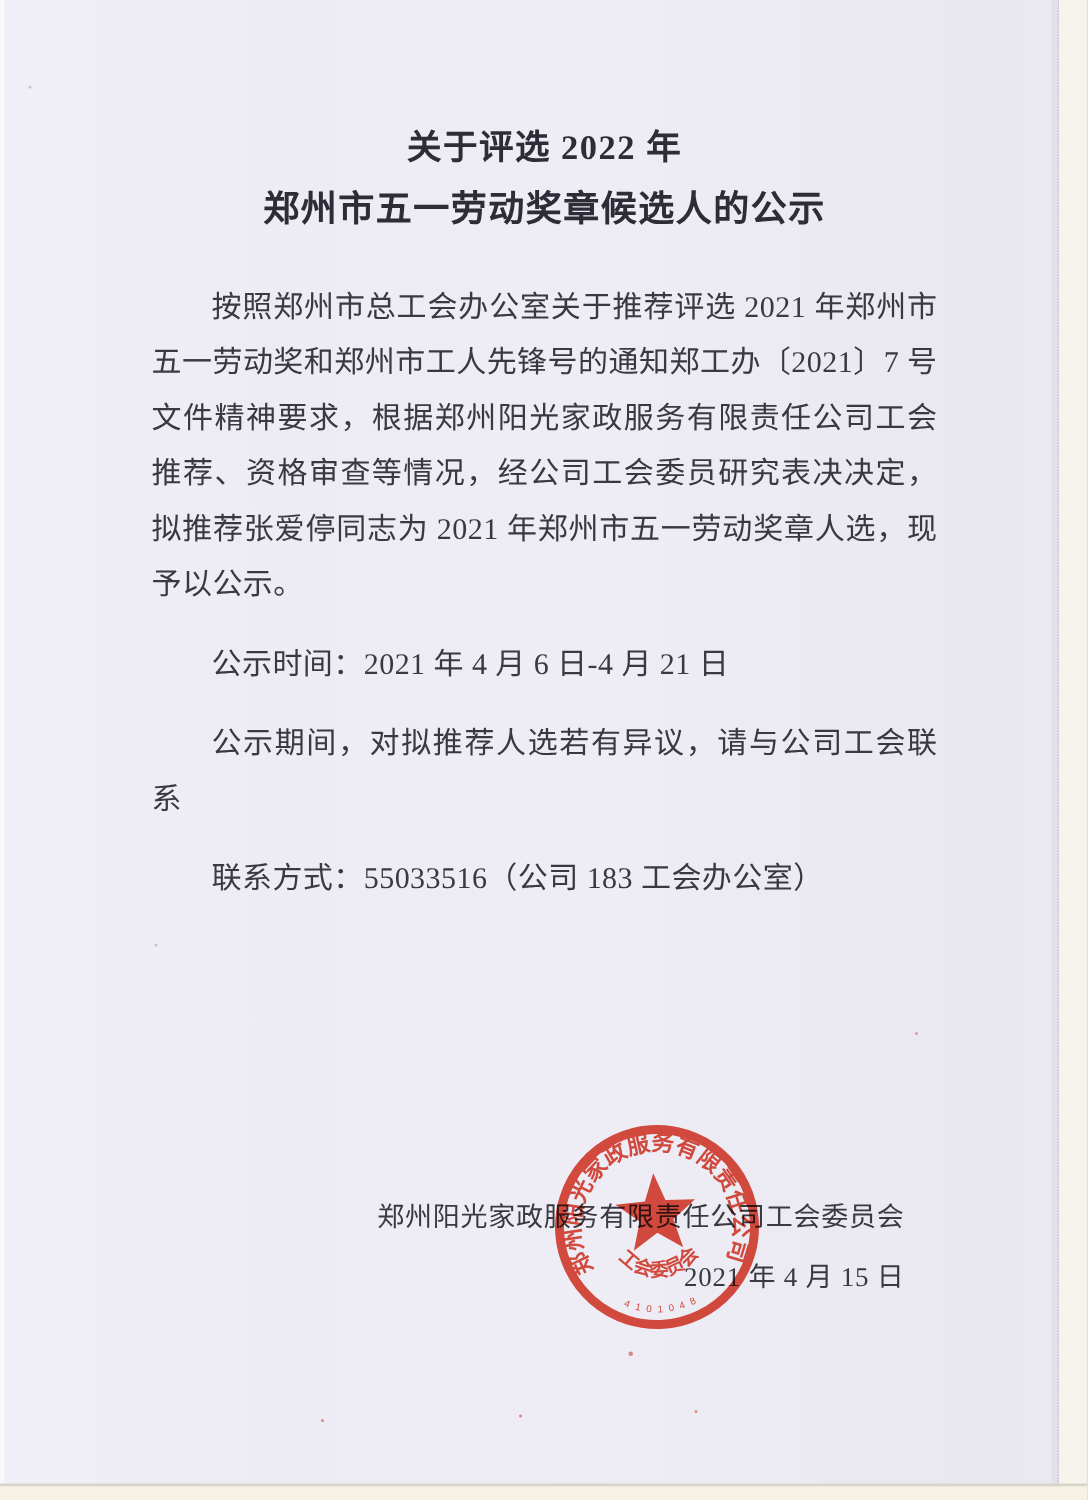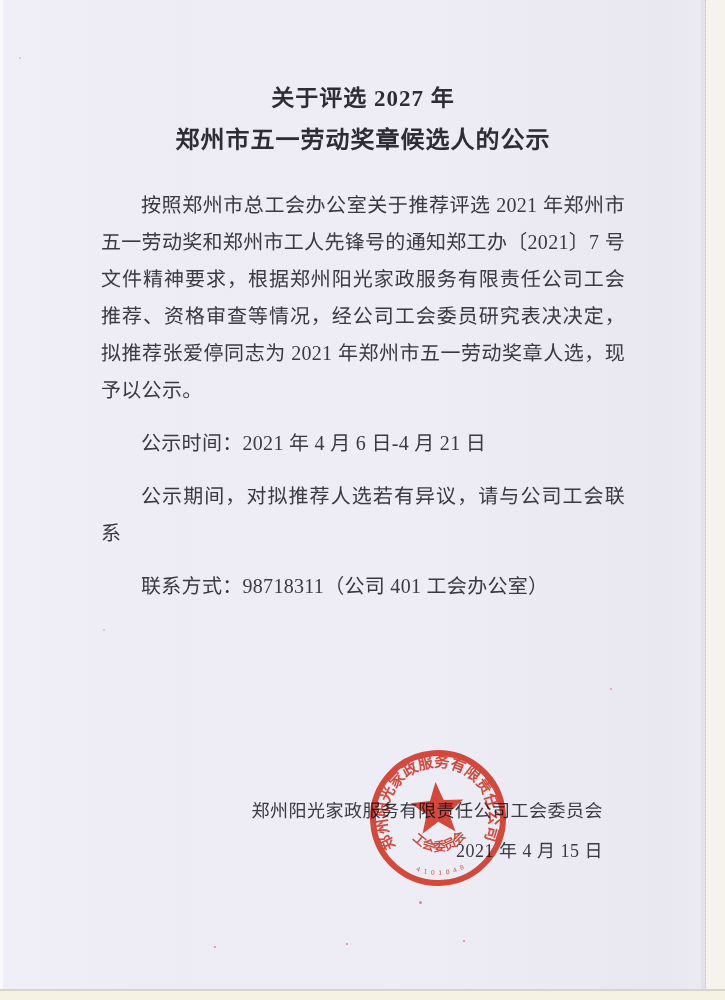--- a/index.html
+++ b/index.html
@@ -93,29 +93,29 @@
   .speck.gray { background: #9b98a8; }
   .speck.g1 { left: 19px; top: 57px; width: 2px; height: 2px; opacity: 0.5; }
   .speck.g2 { left: 103px; top: 629px; width: 2px; height: 2px; opacity: 0.5; }
 </style>
 </head>
 <body>
 
 <div class="page">
 
   <div class="title-block">
-    <div class="title-line1">关于评选 2027 年</div>
+    <div class="title-line1">关于评选 2022 年</div>
     <div class="title-line2">郑州市五一劳动奖章候选人的公示</div>
   </div>
 
   <div class="body-block">
     <p>按照郑州市总工会办公室关于推荐评选 2021 年郑州市五一劳动奖和郑州市工人先锋号的通知郑工办〔2021〕7 号文件精神要求，根据郑州阳光家政服务有限责任公司工会推荐、资格审查等情况，经公司工会委员研究表决决定，拟推荐张爱停同志为 2021 年郑州市五一劳动奖章人选，现予以公示。</p>
     <p>公示时间：2021 年 4 月 6 日-4 月 21 日</p>
     <p>公示期间，对拟推荐人选若有异议，请与公司工会联系</p>
-    <p>联系方式：98718311（公司 401 工会办公室）</p>
+    <p>联系方式：55033516（公司 183 工会办公室）</p>
   </div>
 
   <div class="signature-block">
     <div>郑州阳光家政服务有限责任公司工会委员会</div>
     <div>2021 年 4 月 15 日</div>
   </div>
 
   <svg class="seal" viewBox="0 0 142 142" xmlns="http://www.w3.org/2000/svg">
     <defs>
       <path id="arcRing" d="M 26.8 96.5 A 51 51 0 1 1 115.2 96.5"></path>

